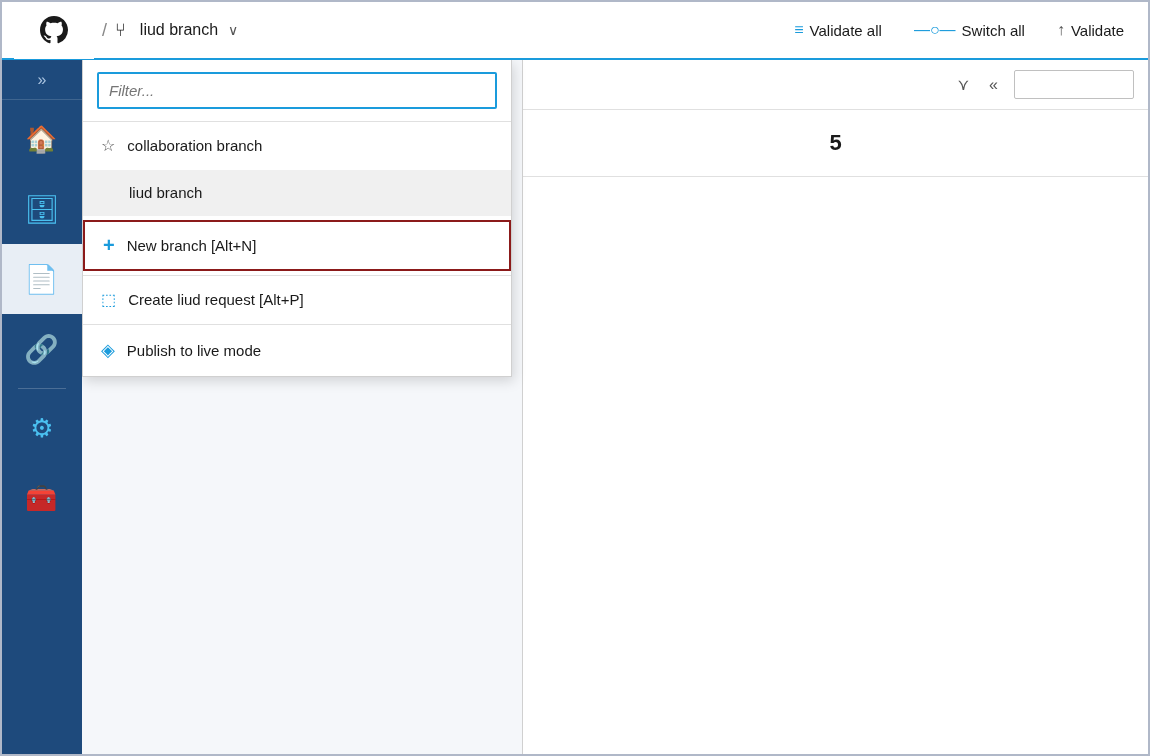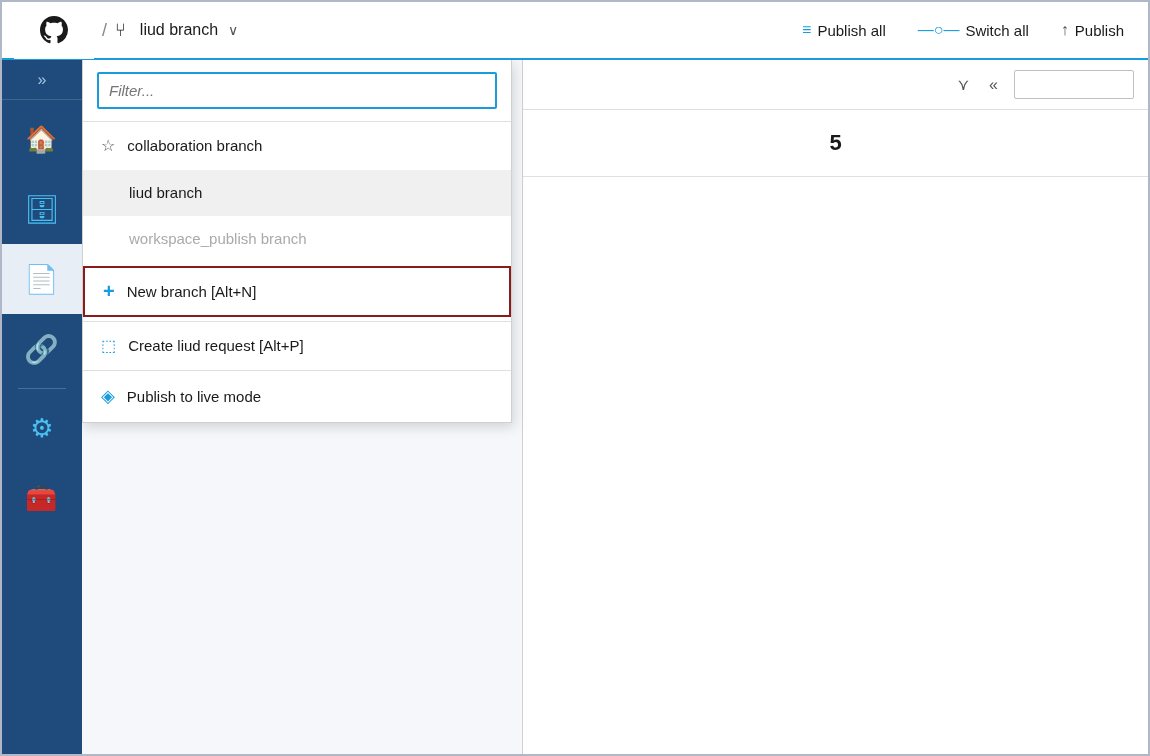--- a/index.html
+++ b/index.html
@@ -314,29 +314,29 @@
 
     <div class="branch-selector">
       <span class="branch-name">liud branch</span>
       <span class="chevron-down">∨</span>
     </div>
   </div>
 
   <div class="top-bar-actions">
     <button class="action-btn">
       <span class="btn-icon validate-icon">≡</span>
-      <span>Publish all</span>
+      <span>Validate all</span>
     </button>
     <button class="action-btn">
       <span class="btn-icon commit-icon">—○—</span>
       <span>Switch all</span>
     </button>
     <button class="action-btn publish">
       <span class="btn-icon">↑</span>
-      <span>Publish</span>
+      <span>Validate</span>
     </button>
   </div>
 </div>
 
 <div class="main-area">
 
   <div class="sidebar">
     <div class="sidebar-expand">
       <span>»</span>
     </div>
@@ -379,24 +379,20 @@
         <span class="item-icon">☆</span>
         <span>collaboration branch</span>
       </div>
 
       <div class="dropdown-item selected">
         <span class="item-icon" style="width:16px;display:inline-block;"></span>
         <span>liud branch</span>
       </div>
 
 
-      <div class="dropdown-item disabled-text">
-        <span class="item-icon" style="width:16px;display:inline-block;"></span>
-        <span>workspace_publish branch</span>
-      </div>
 
       <div class="dropdown-item highlighted" style="border: 2px solid #8b1a1a; margin: 4px 0; padding: 12px 18px;">
         <span class="item-icon blue" style="font-size:20px;font-weight:bold;">+</span>
         <span>New branch [Alt+N]</span>
       </div>
 
       <div class="separator"></div>
 
       <div class="dropdown-item">
         <span class="item-icon blue" style="font-size:16px;">⬚</span>

